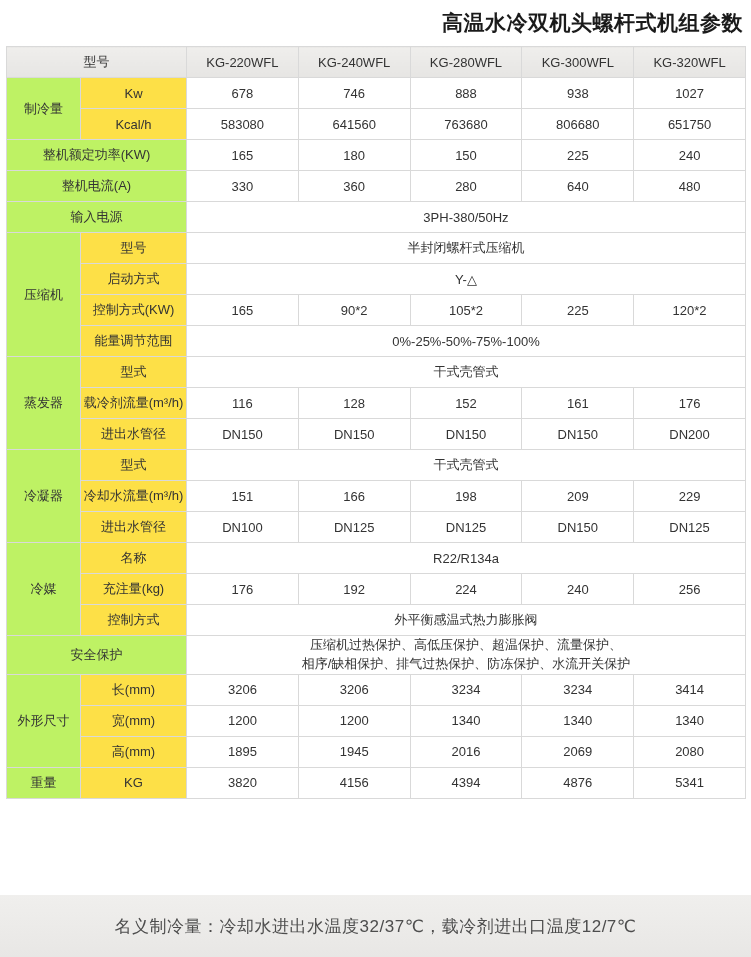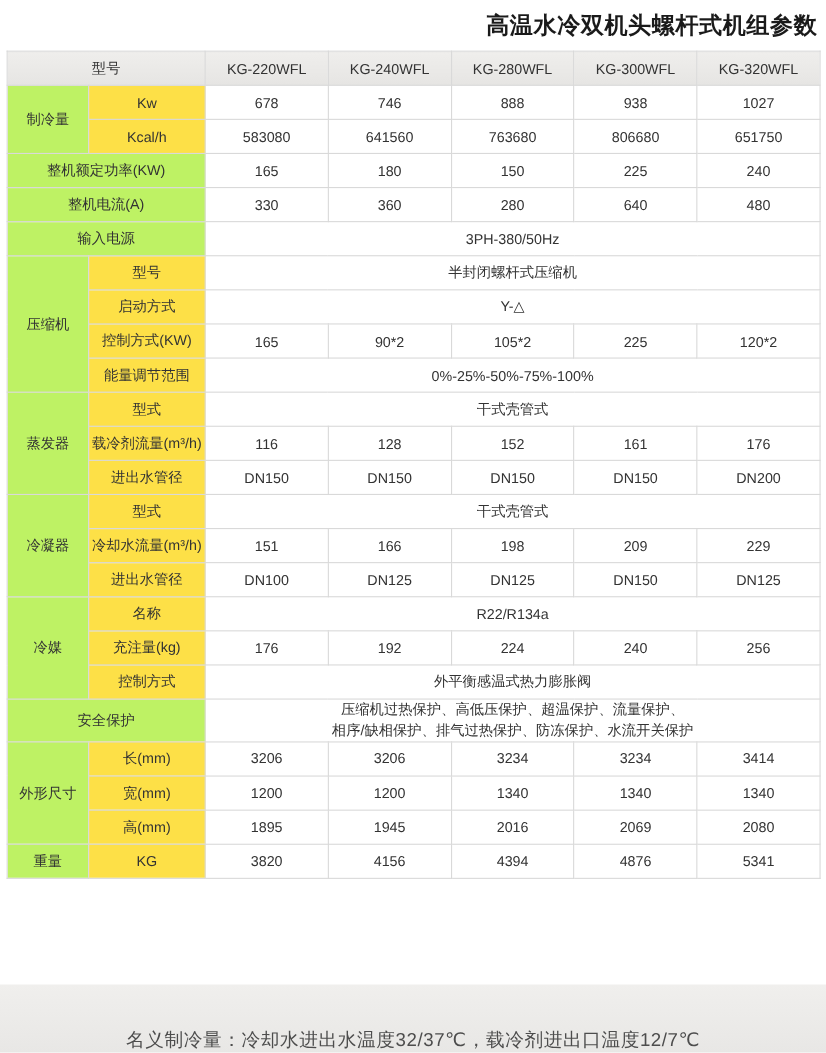--- a/index.html
+++ b/index.html
@@ -78,21 +78,21 @@
     padding: 3px 4px;
   }
   .footer {
     position: absolute;
     left: 0;
     bottom: 0;
     width: 751px;
     height: 62px;
     background: linear-gradient(to bottom, #f0efed 0%, #e8e7e5 100%);
     display: flex;
-    align-items: flex-end;
+    align-items: center;
     justify-content: center;
     box-sizing: border-box;
   }
   .footer-text {
     font-size: 17px;
     color: #4d4d4d;
     letter-spacing: 0.5px;
   }
   .col-lbl1 { width: 74px; }
   .col-lbl2 { width: 106px; }

